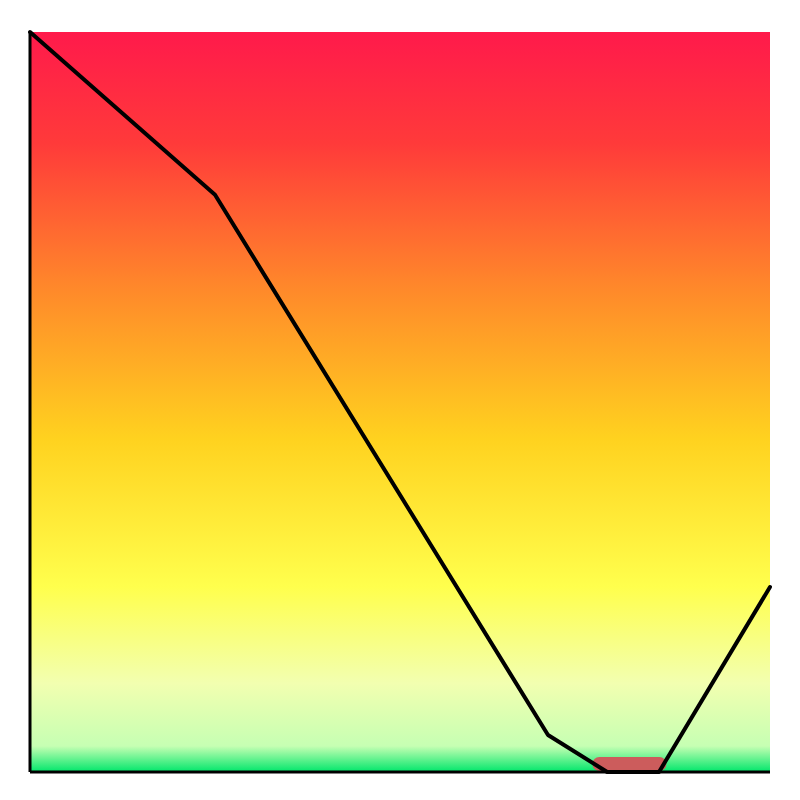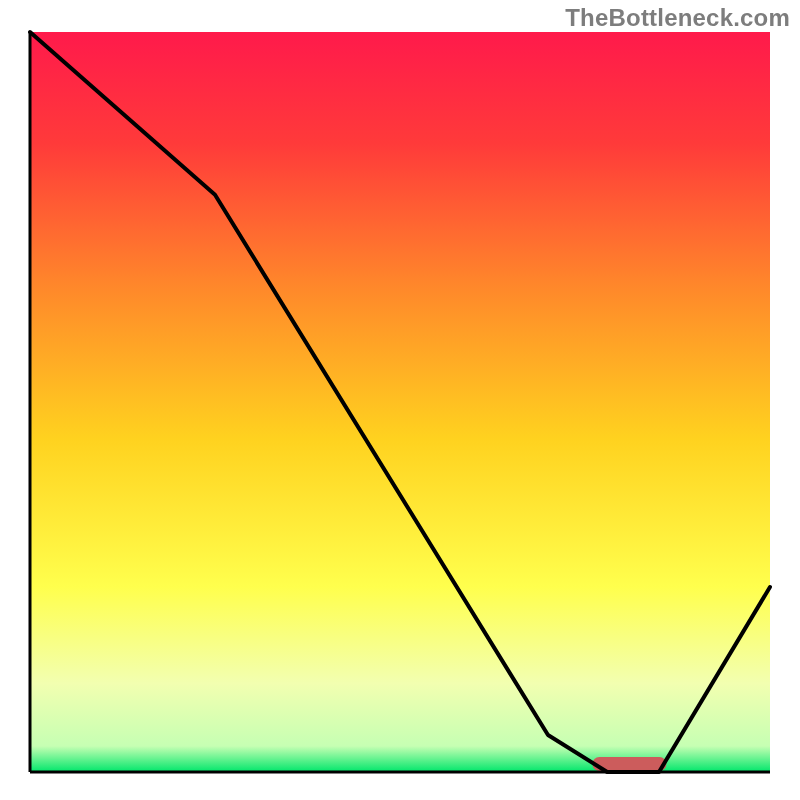--- a/index.html
+++ b/index.html
@@ -29,21 +29,20 @@
   svg.chart {
     position: absolute;
     left: 0;
     top: 0;
   }
 </style>
 </head>
 <body>
 
 <div class="chart-wrap">
-  <div class="watermark">TheBottleneck.com</div>
 
   <svg class="chart" width="800" height="800" viewBox="0 0 800 800">
     <defs>
       <linearGradient id="bg-grad" x1="0" y1="0" x2="0" y2="1">
           <stop offset="0%" stop-color="#ff1a4b"></stop>
           <stop offset="15%" stop-color="#ff3a3a"></stop>
           <stop offset="35%" stop-color="#ff8a2a"></stop>
           <stop offset="55.00000000000001%" stop-color="#ffd21f"></stop>
           <stop offset="75%" stop-color="#ffff4d"></stop>
           <stop offset="88%" stop-color="#f2ffb0"></stop>

